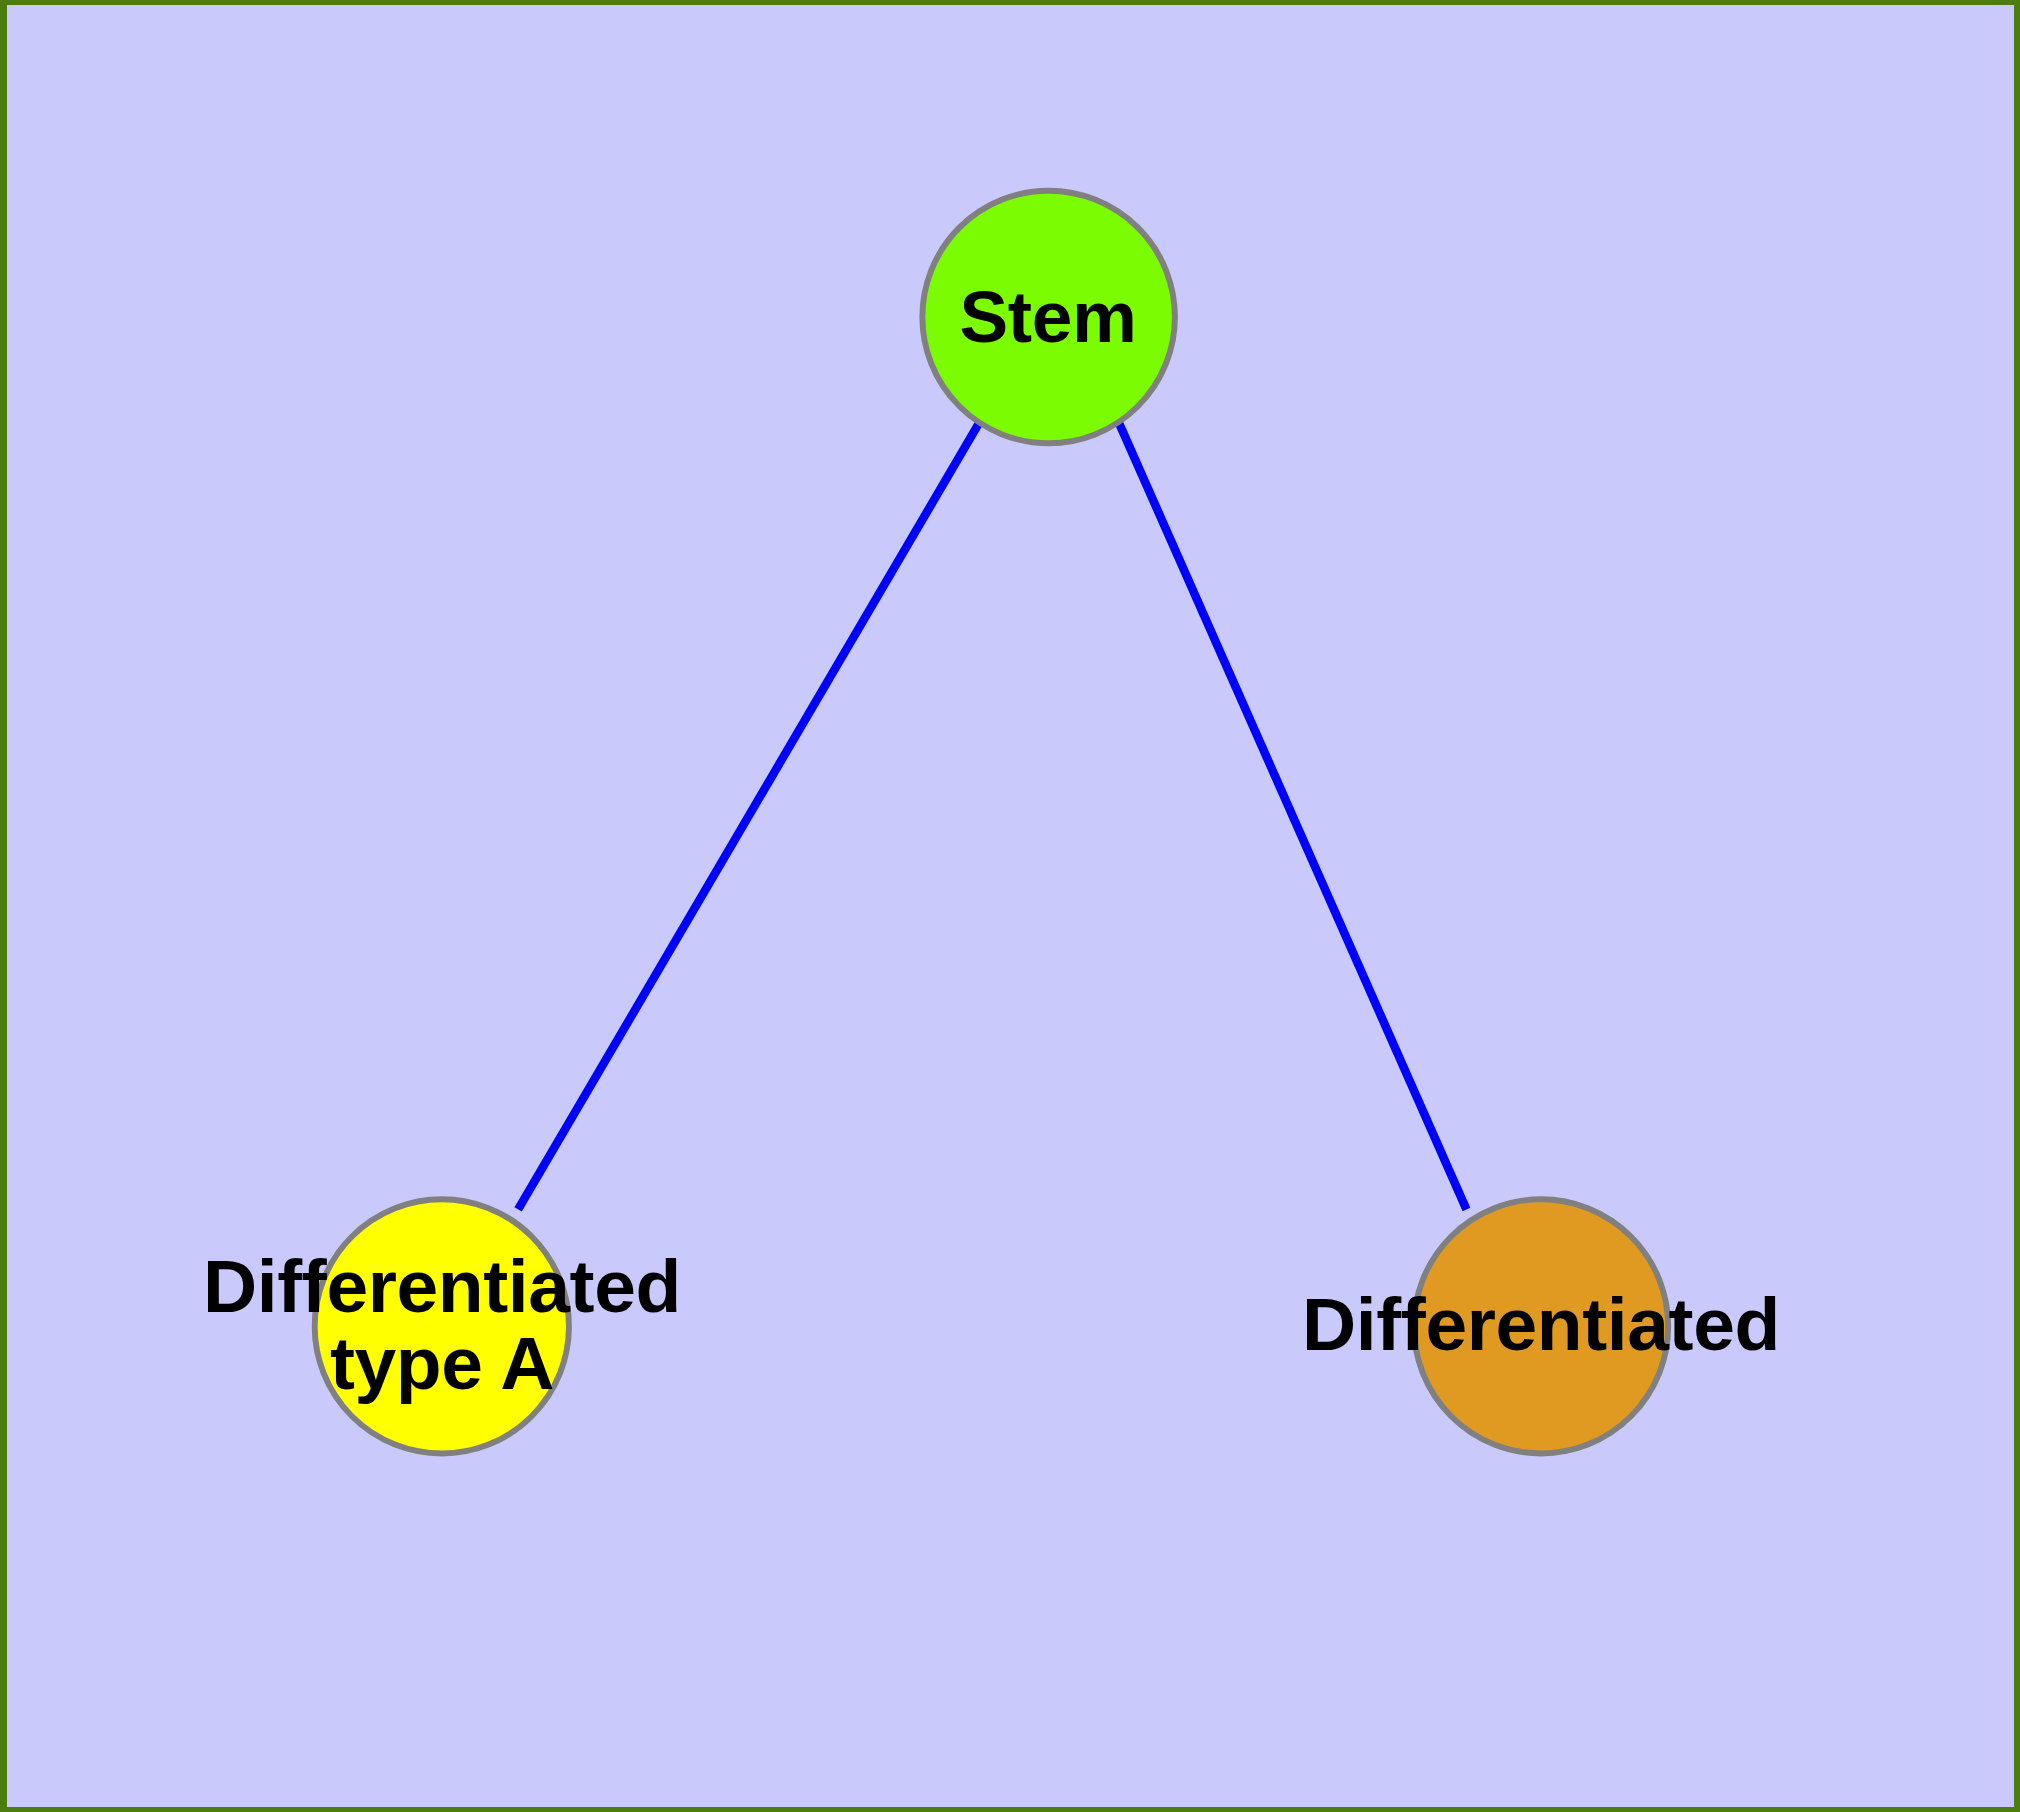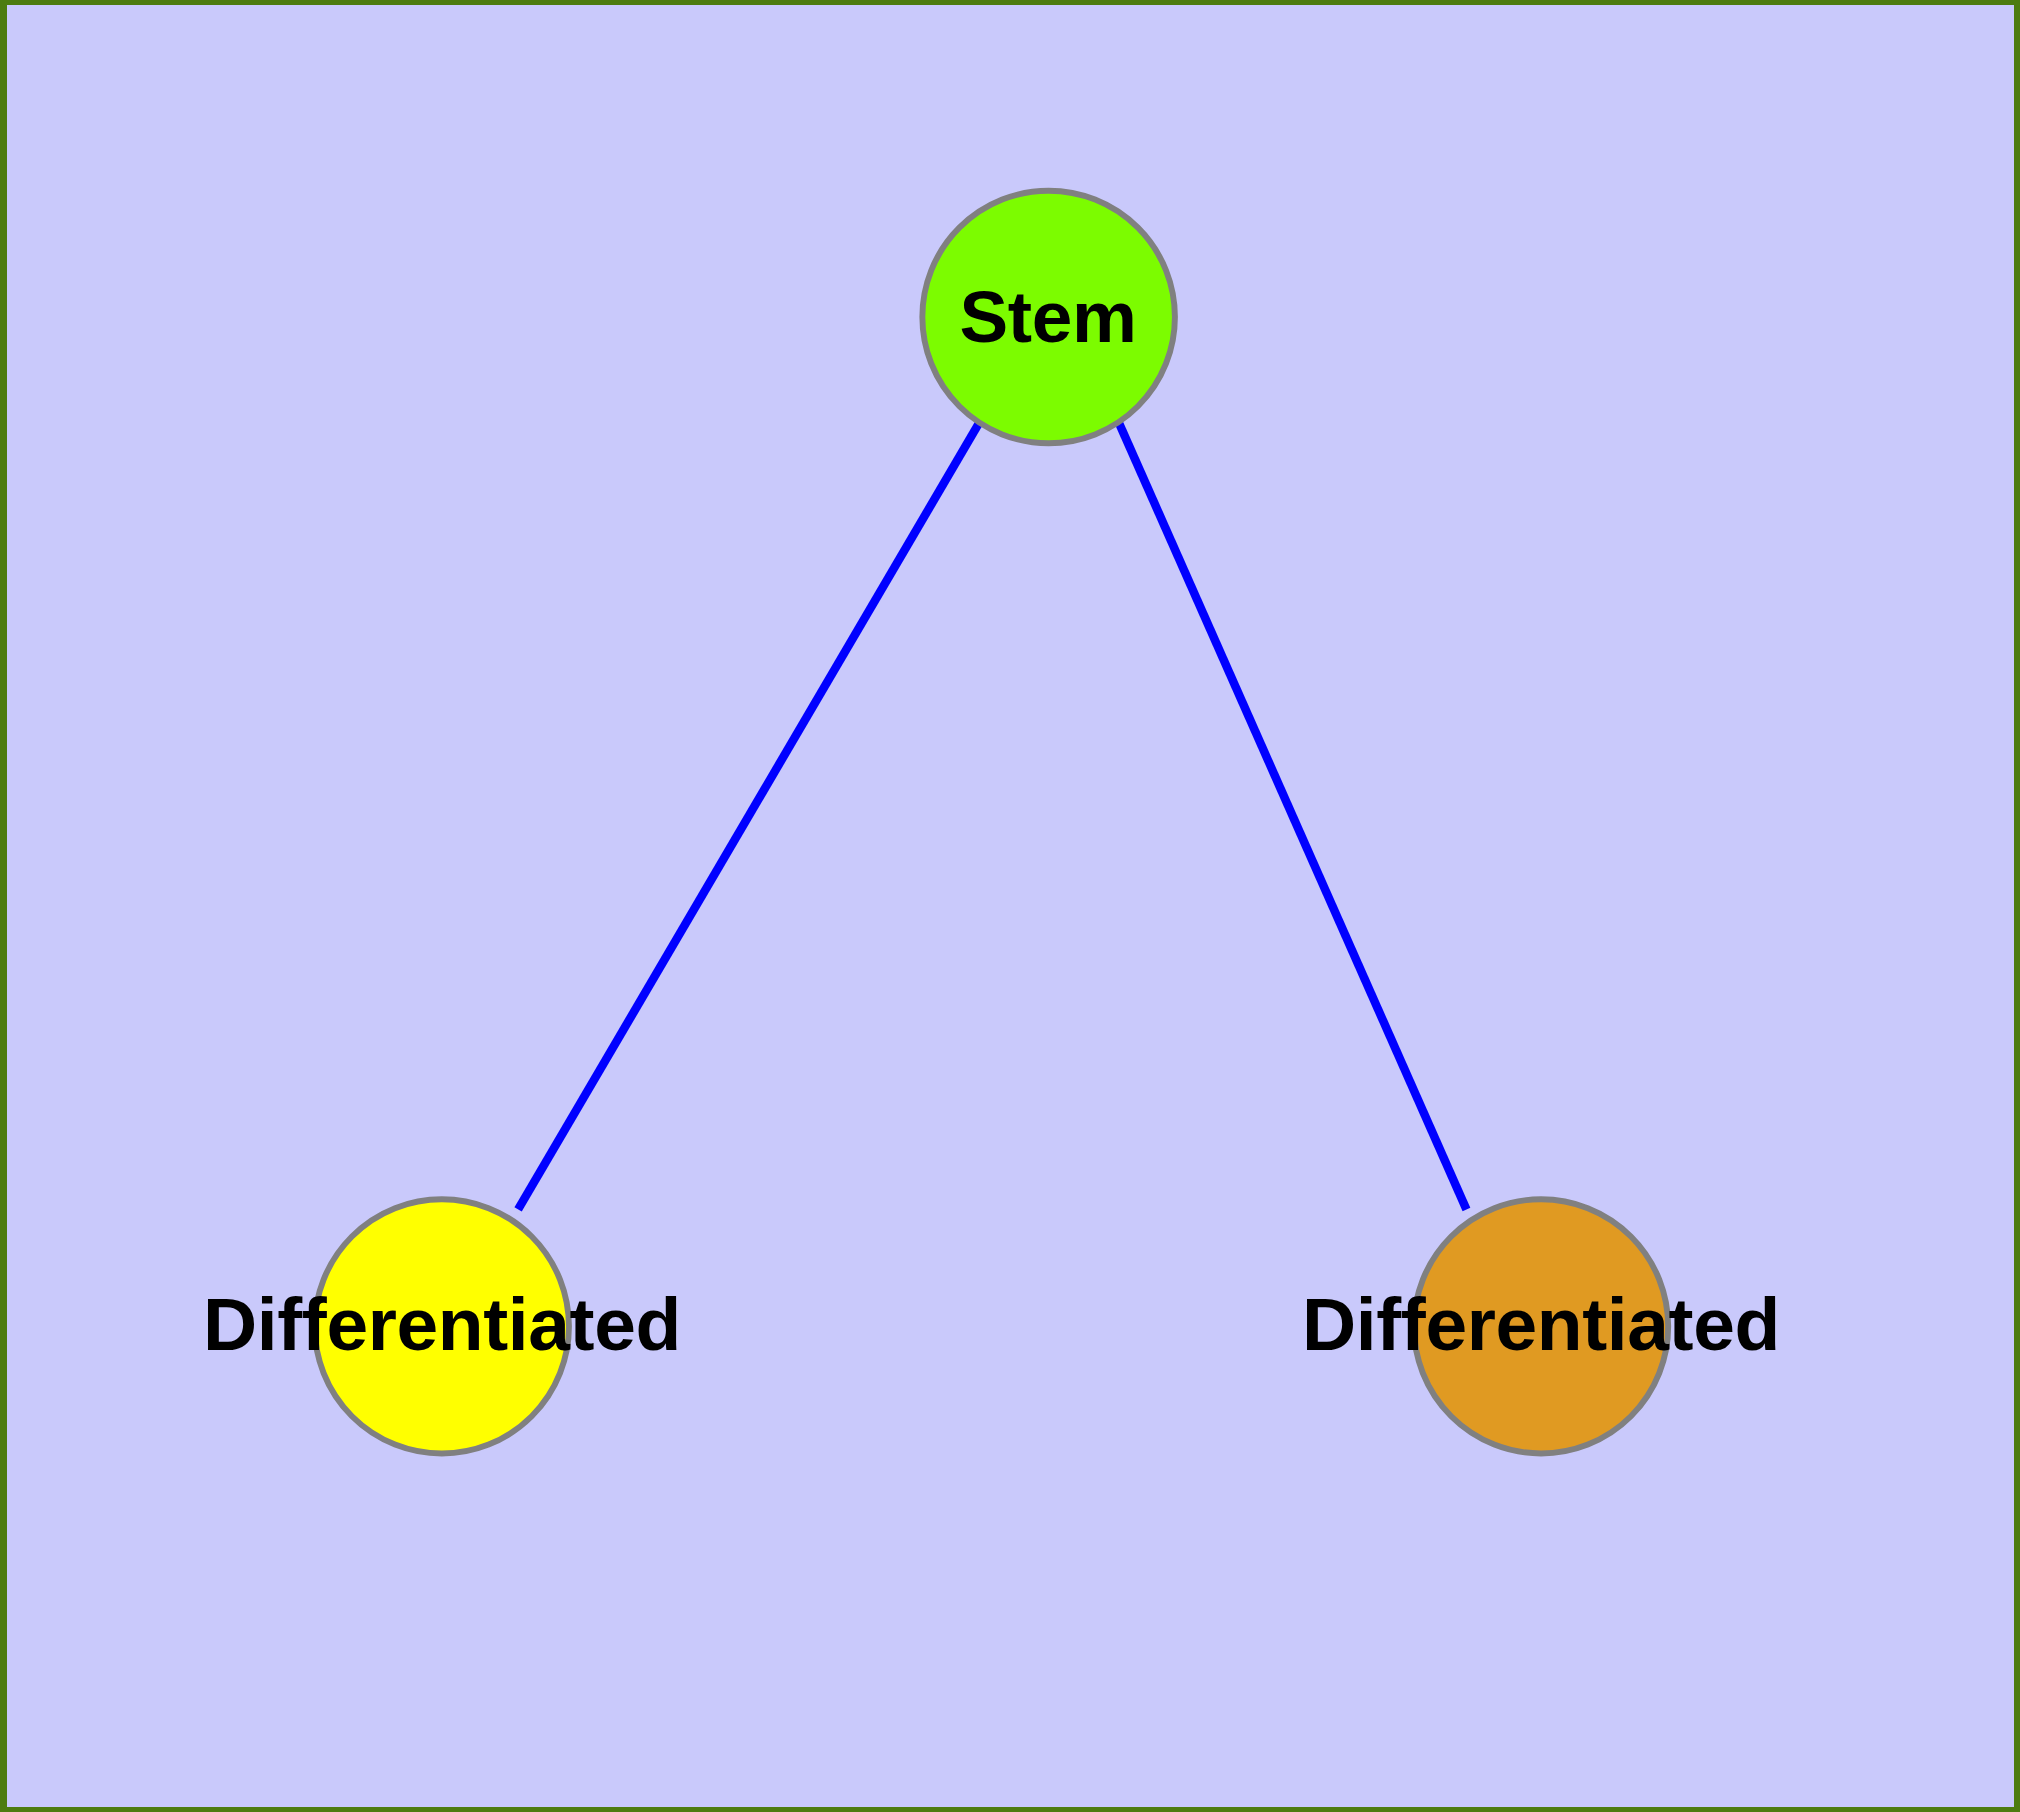--- a/index.html
+++ b/index.html
@@ -63,18 +63,18 @@
 
     <g>
       <circle cx="1237" cy="374" r="149" fill="#7cfc00" stroke="#808080" stroke-width="7"></circle>
       <circle cx="521" cy="1565" r="150" fill="#ffff00" stroke="#808080" stroke-width="7"></circle>
       <circle cx="1818" cy="1565" r="150" fill="#e09a22" stroke="#808080" stroke-width="7"></circle>
     </g>
   </svg>
 
   <div class="node-label label-stem" style="left: 1048px; top: 317px; color: rgb(0, 0, 0);">Stem</div>
 
-  <div class="node-label label-typea" style="left: 442px; top: 1324px; color: rgb(0, 0, 0);"><span>Differentiated</span><br></div>
+  <div class="node-label label-typea" style="left: 442px; top: 1324px; color: rgb(0, 0, 0);"><span>Differentiated</span><br><span>type A</span></div>
 
   <div class="node-label label-typeb" style="left: 1541px; top: 1324px; color: rgb(0, 0, 0);"><span>Differentiated</span><br></div>
 
 </div>
 
 
 </body></html>

